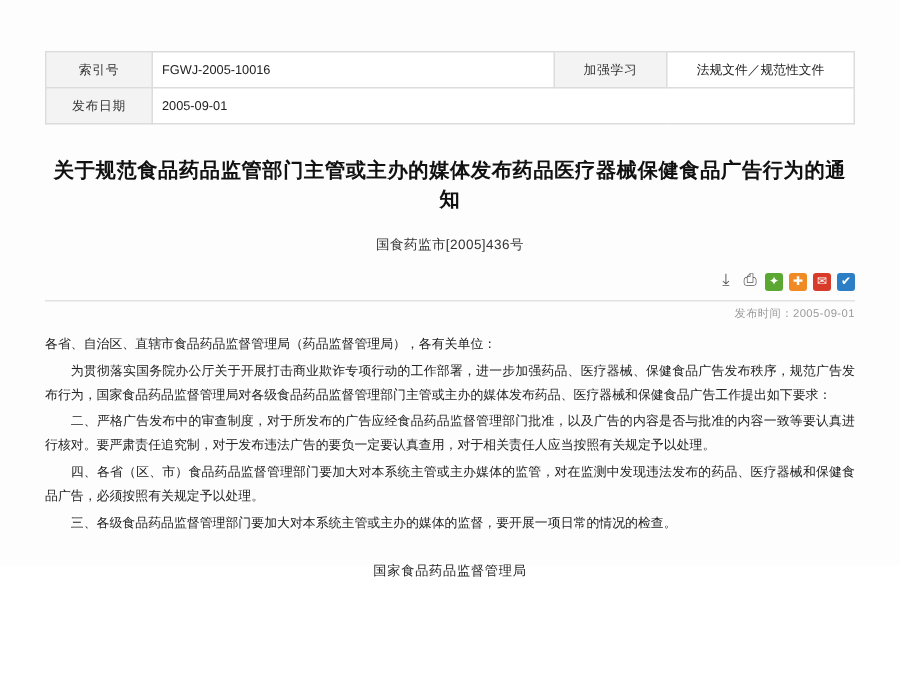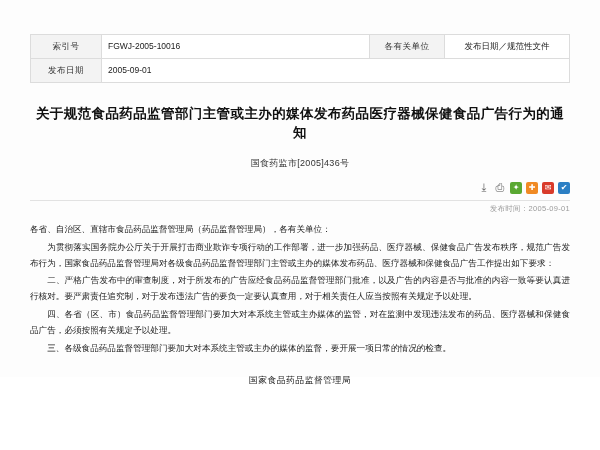--- a/index.html
+++ b/index.html
@@ -171,22 +171,22 @@
 </head>
 <body>
 
 <div class="page">
 
   <table class="meta-table">
     <tbody>
         <tr>
       <td class="meta-label">索引号</td>
       <td class="meta-value">FGWJ-2005-10016</td>
-      <td class="meta-label-2">各有关单位</td>
-      <td class="meta-value-2">发布日期／规范性文件</td>
+      <td class="meta-label-2">加强学习</td>
+      <td class="meta-value-2">法规文件／规范性文件</td>
     </tr>
     <tr>
       <td class="meta-label">发布日期</td>
       <td class="meta-value" colspan="3">2005-09-01</td>
     </tr>
   </tbody>
     </table>
 
   <div class="title-block">
     <div class="doc-title">关于规范食品药品监管部门主管或主办的媒体发布药品医疗器械保健食品广告行为的通知</div>

